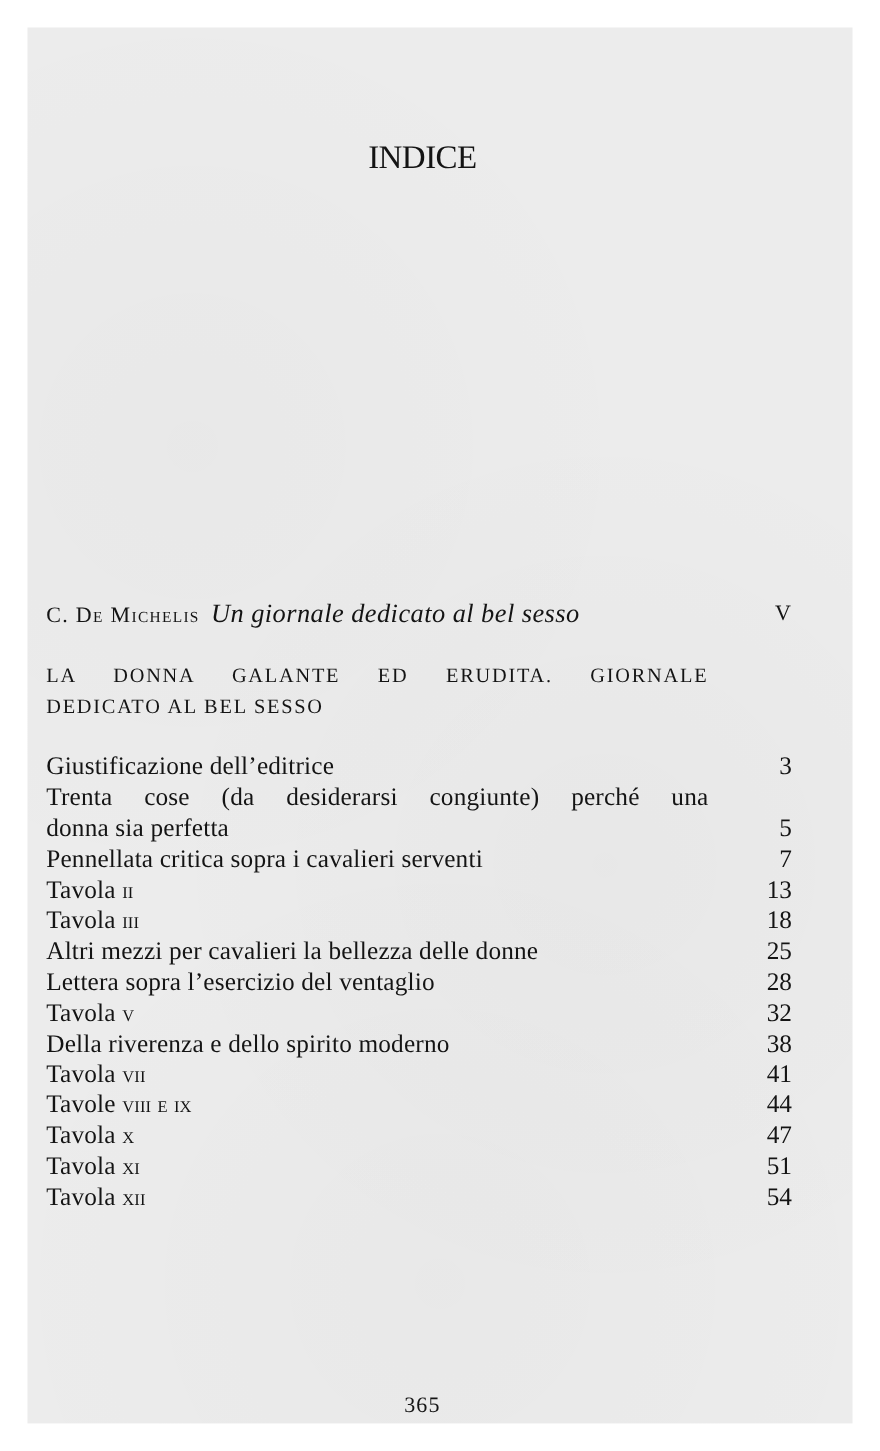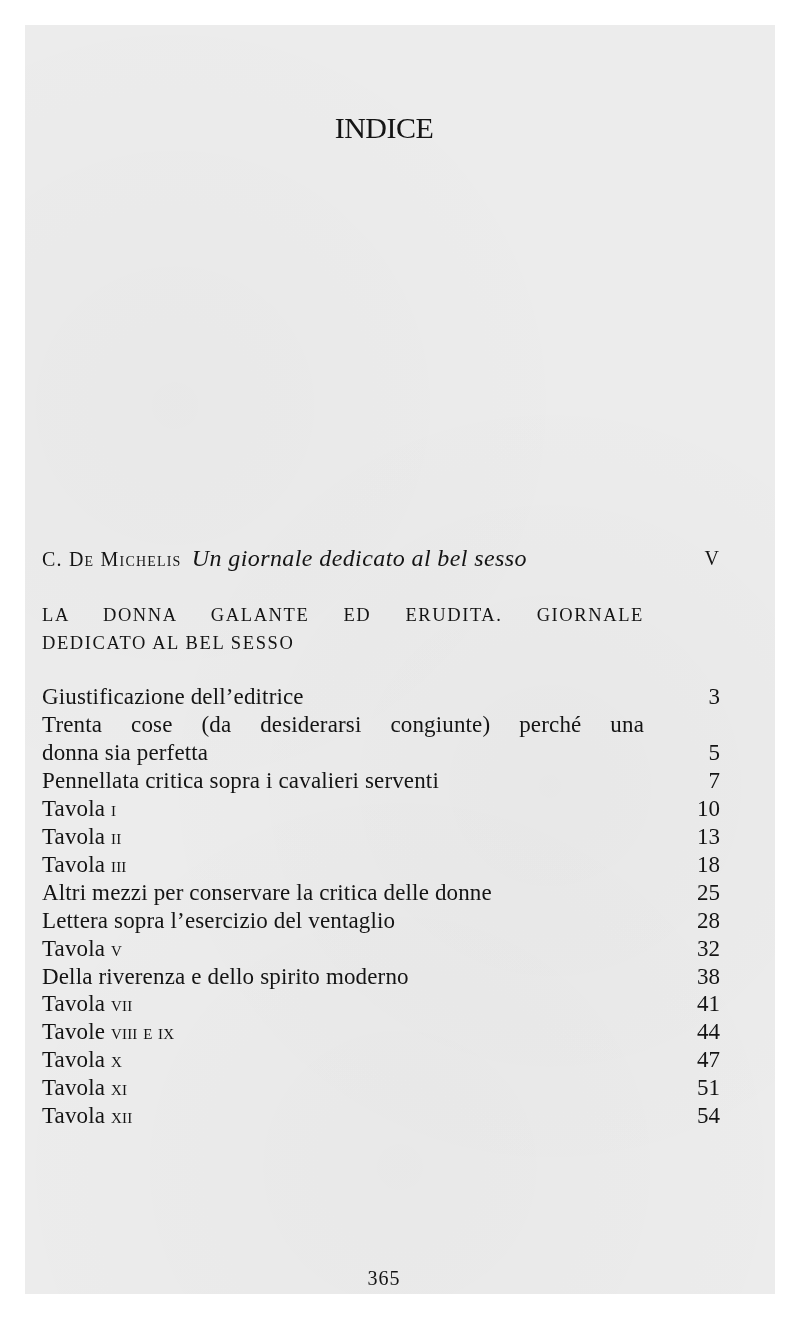--- a/index.html
+++ b/index.html
@@ -25,21 +25,21 @@
       background-image:
         radial-gradient(circle at 20% 30%, rgba(0,0,0,0.015) 0, rgba(0,0,0,0) 40%),
         radial-gradient(circle at 70% 60%, rgba(0,0,0,0.02) 0, rgba(0,0,0,0) 45%),
         radial-gradient(circle at 50% 90%, rgba(0,0,0,0.015) 0, rgba(0,0,0,0) 35%);
       overflow: hidden;
     }
     .title {
       position: absolute;
       left: 0;
       width: 100%;
-      top: 88px;
+      top: 104px;
       margin-left: -16px;
       text-align: center;
       font-family: "Liberation Serif", "DejaVu Serif", serif;
       font-size: 30px;
       letter-spacing: -0.5px;
       line-height: 30px;
     }
     .line {
       position: absolute;
       left: 17px;
@@ -165,33 +165,29 @@
       </li>
       <li>
         <span class="entry-text wrap"><span class="first">Trenta cose (da desiderarsi congiunte) perché una</span><span>donna sia perfetta</span></span>
         <span class="entry-page">5</span>
       </li>
       <li>
         <span class="entry-text"><span>Pennellata critica sopra i cavalieri serventi</span></span>
         <span class="entry-page">7</span>
       </li>
       <li>
-        <span class="entry-text"><span>Tavola </span><span class="numeral">I</span></span>
-        <span class="entry-page">10</span>
-      </li>
-      <li>
         <span class="entry-text"><span>Tavola </span><span class="numeral">II</span></span>
         <span class="entry-page">13</span>
       </li>
       <li>
         <span class="entry-text"><span>Tavola </span><span class="numeral">III</span></span>
         <span class="entry-page">18</span>
       </li>
       <li>
-        <span class="entry-text"><span>Altri mezzi per conservare la critica delle donne</span></span>
+        <span class="entry-text"><span>Altri mezzi per cavalieri la bellezza delle donne</span></span>
         <span class="entry-page">25</span>
       </li>
       <li>
         <span class="entry-text"><span>Lettera sopra l’esercizio del ventaglio</span></span>
         <span class="entry-page">28</span>
       </li>
       <li>
         <span class="entry-text"><span>Tavola </span><span class="numeral">V</span></span>
         <span class="entry-page">32</span>
       </li>

